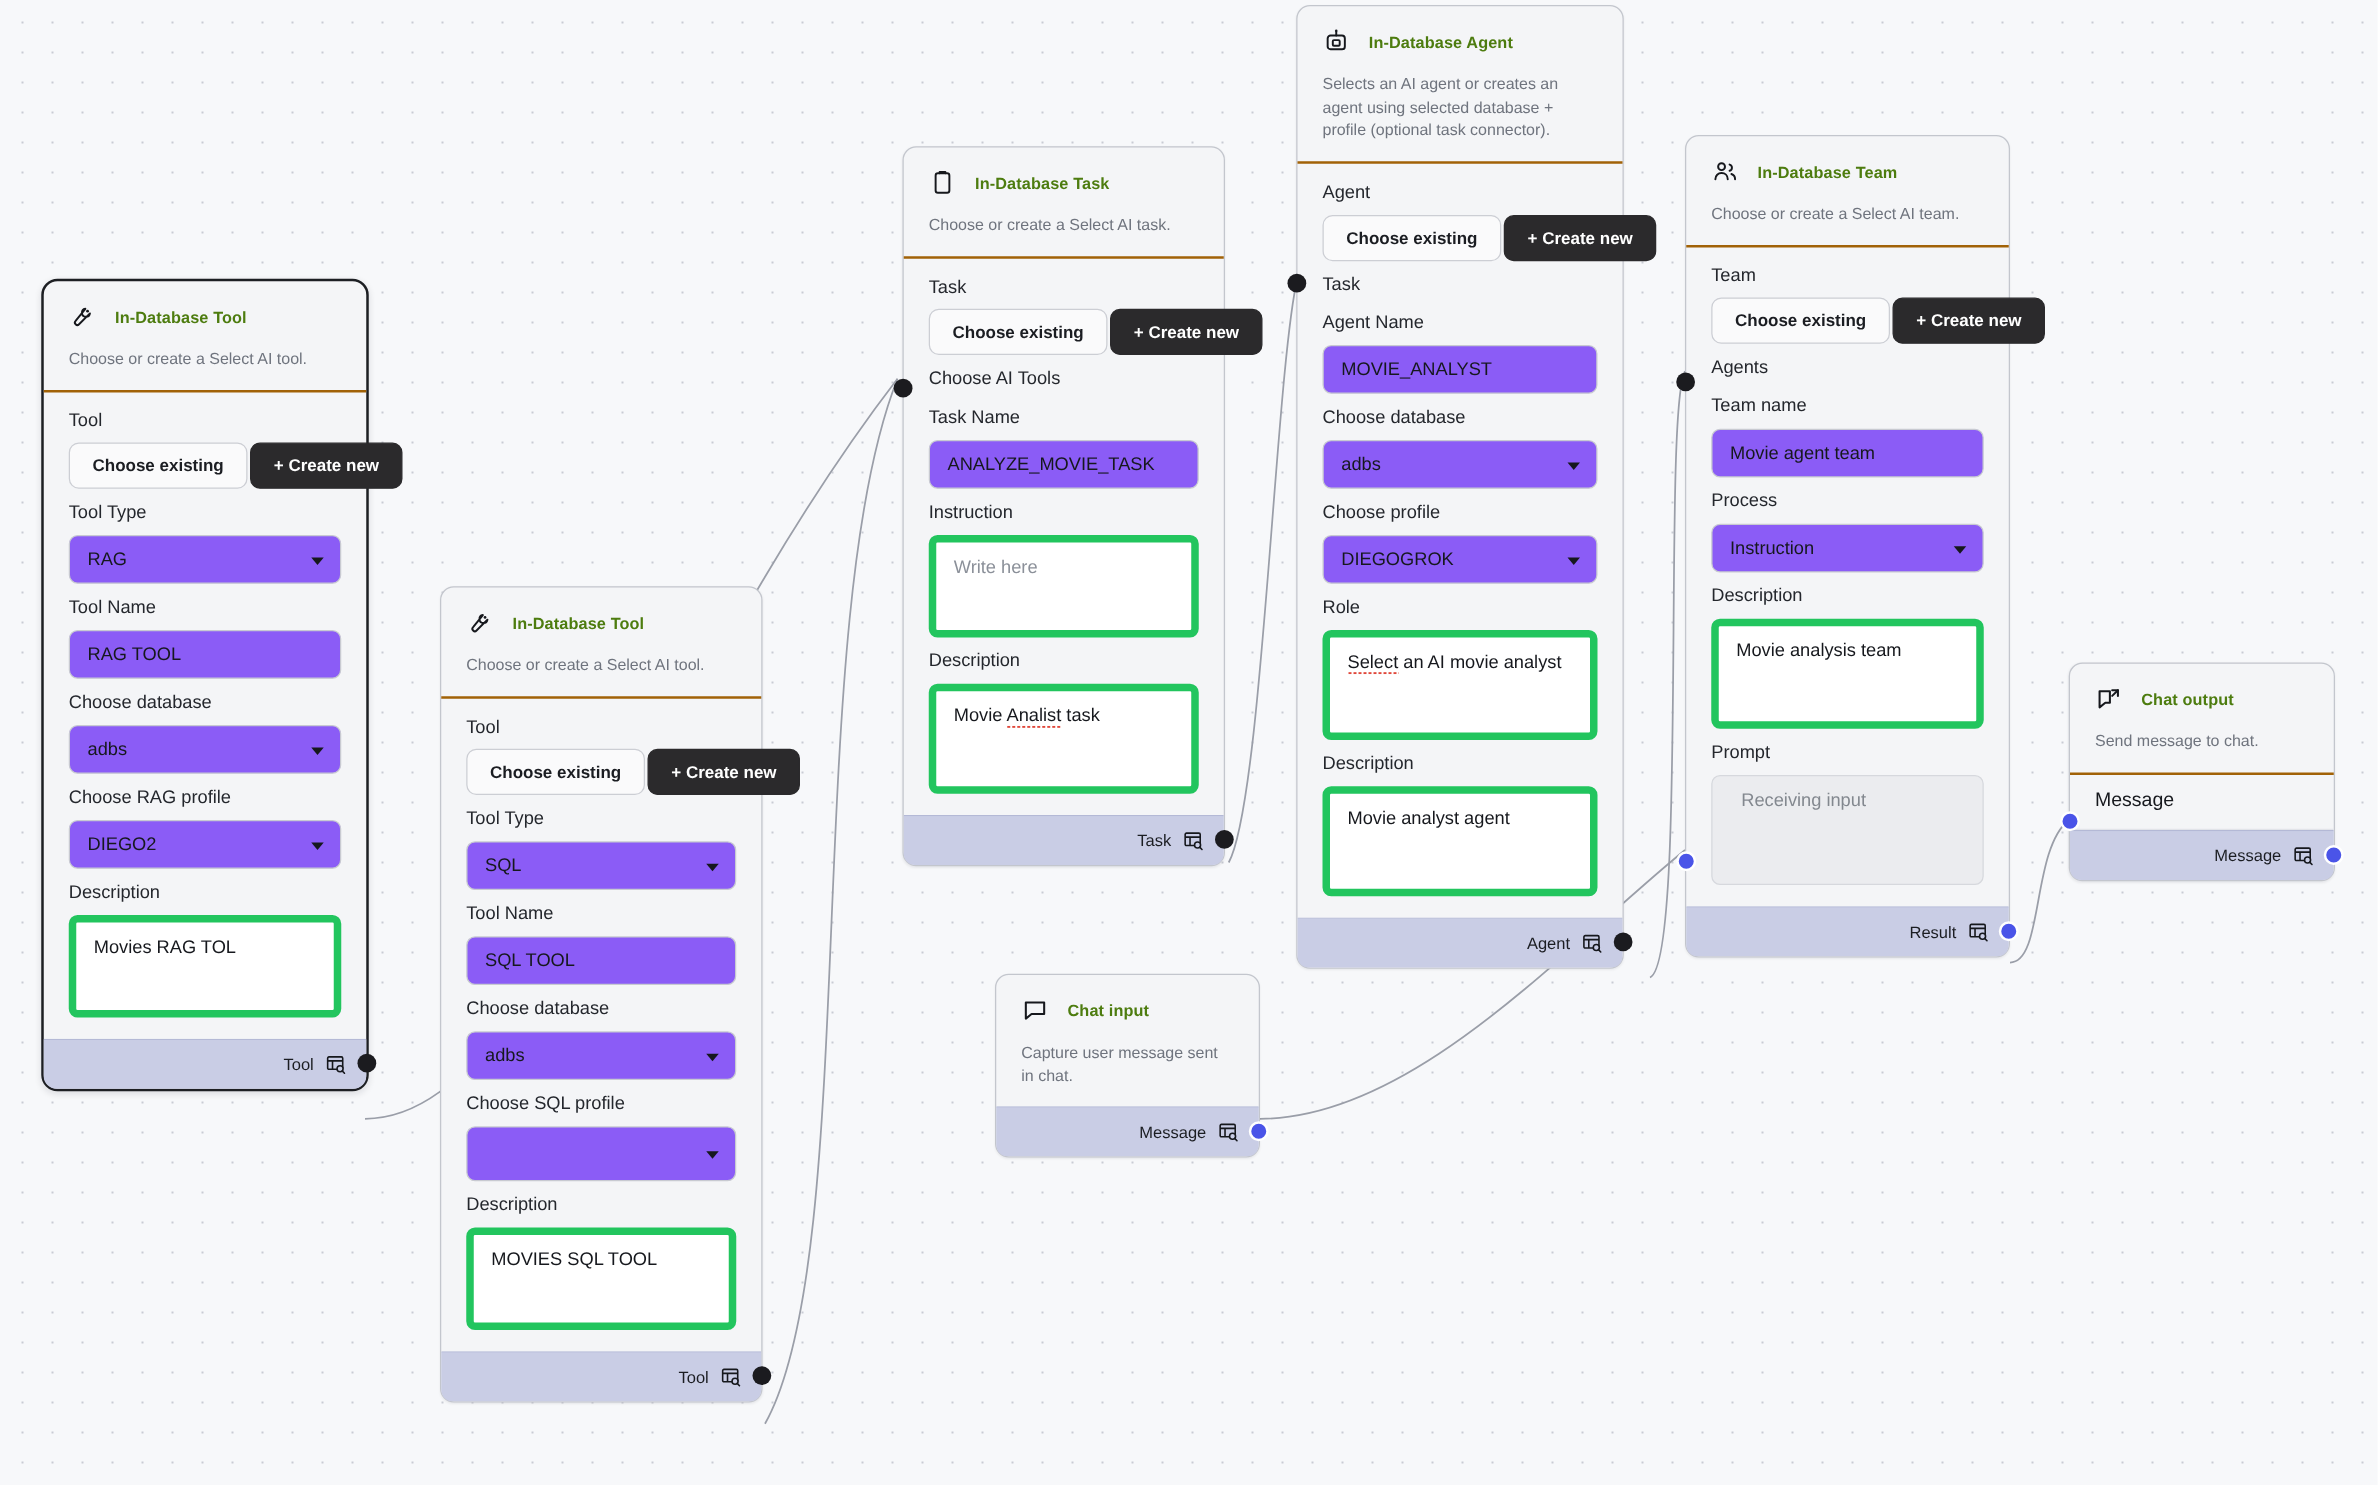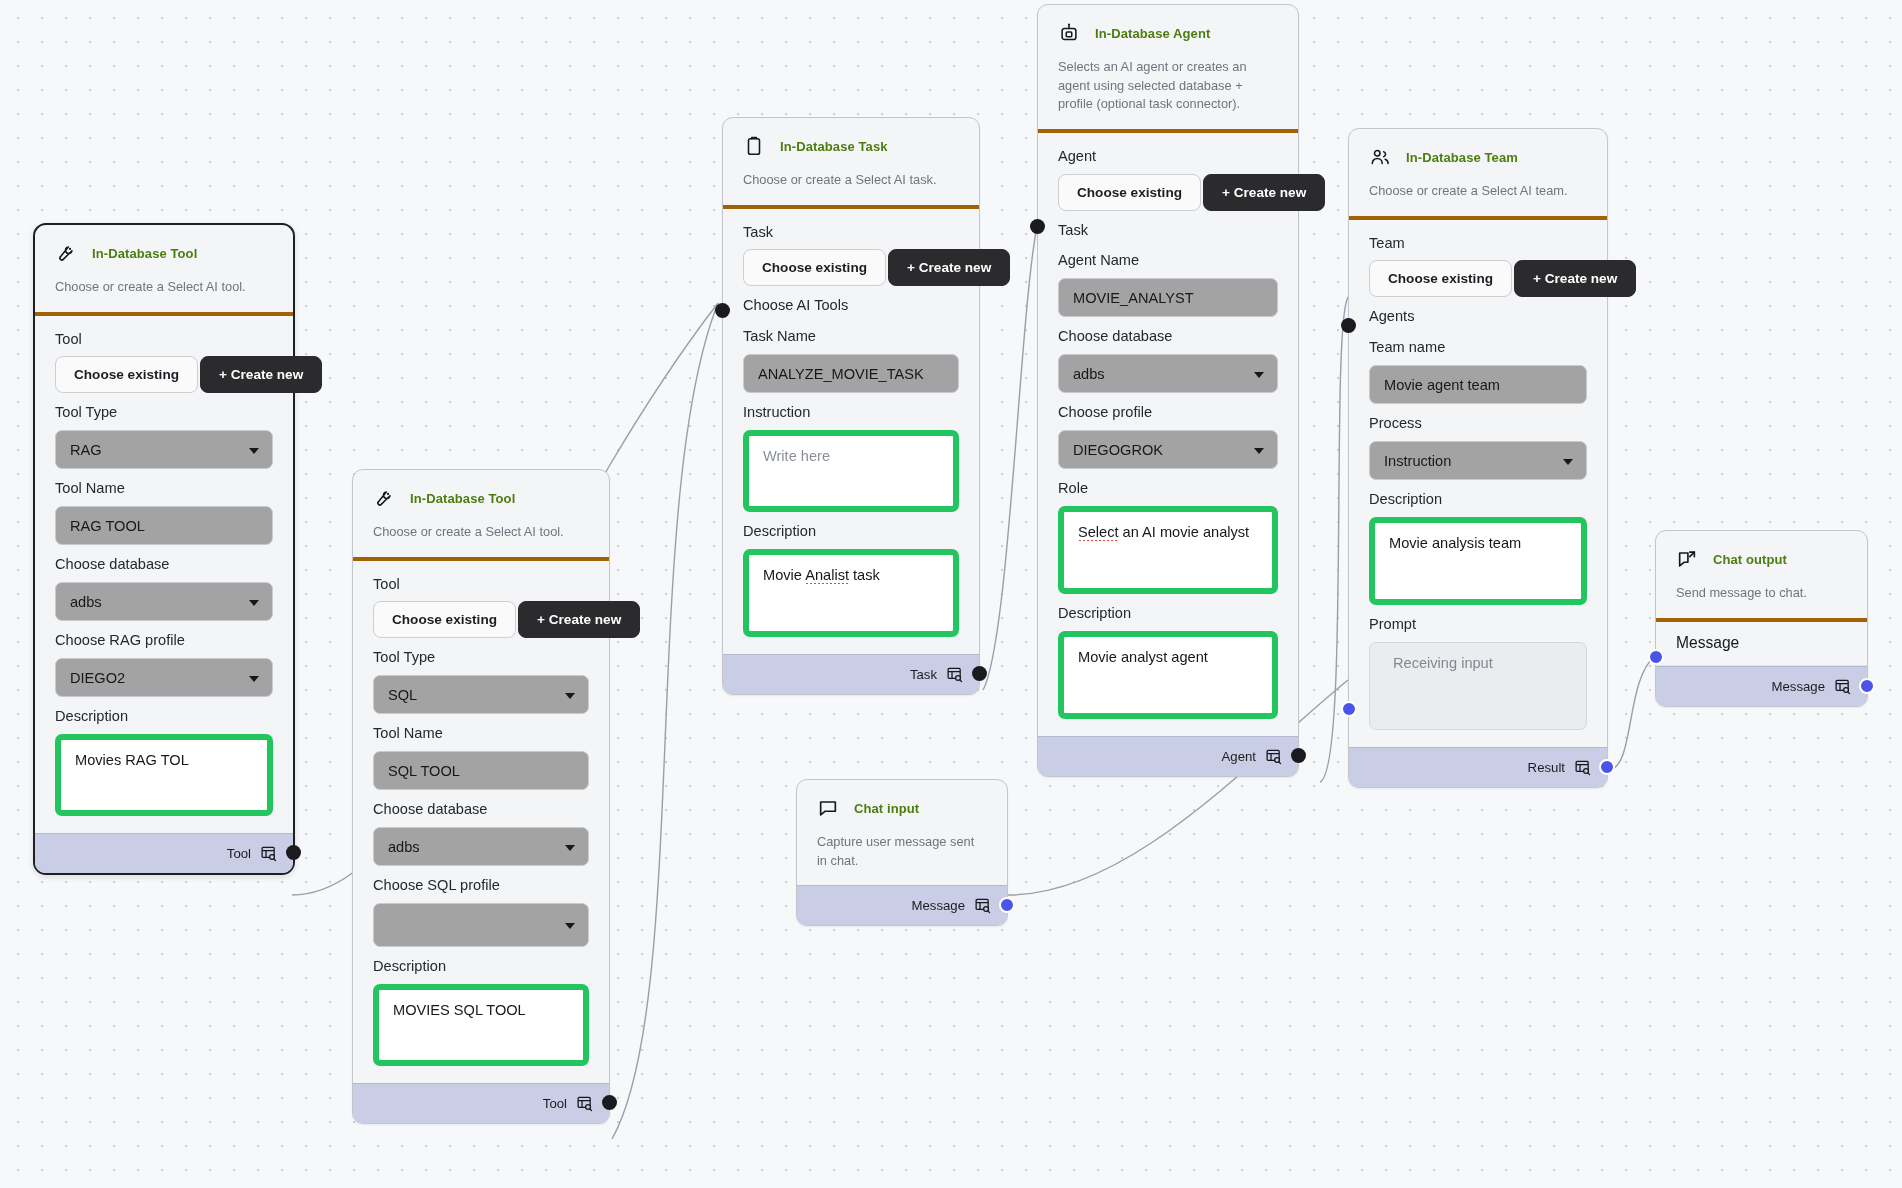--- a/index.html
+++ b/index.html
@@ -39,21 +39,21 @@
   .node-title-row { display: flex; align-items: center; gap: 15px; }
   .node-icon { width: 22px; height: 22px; flex: 0 0 22px; color: #16181d; display: block; }
   .node-icon svg { width: 22px; height: 22px; display: block; }
   .node-title {
     font-size: 13px; font-weight: bold; color: #4d7c0f;
     letter-spacing: .1px;
   }
   .node-sub {
     font-size: 12.8px; color: #6f747e; line-height: 1.45;
     padding: 14px 20px 15px 20px;
-    border-bottom: 4px solid #a16207;
+    border-bottom: 2px solid #a16207;
   }
   .node-body { padding: 13px 20px 17px 20px; }
   .field-label {
     font-size: 14.6px; color: #24272d; line-height: 1.5;
     margin: 9px 0 6px 0; display: block;
   }
   .field-label.first { margin-top: 0; }
 
   .btn-group { display: flex; gap: 0; }
   .btn {
@@ -68,21 +68,21 @@
     border: 1px solid #ccced4;
     margin-right: 2px;
   }
   .btn-dark {
     background: #2b2a2c; color: #ffffff;
     border: 1px solid #2b2a2c;
   }
 
   .select, .textinput {
     width: 100%;
-    background: #a3a3a3;
+    background: #8b5cf6;
     border: 1px solid #c8cad1;
     border-radius: 7px;
     height: 39px;
     font-size: 14.6px; color: #16181d;
     padding: 0 14px;
     display: flex; align-items: center;
     position: relative;
     font-family: "Liberation Sans", sans-serif;
   }
   .select .caret {
@@ -404,21 +404,21 @@
           <path d="M3 8h17M8.5 8v9.5"></path>
           <circle cx="17" cy="17" r="3.4" fill="#c9cde5"></circle>
           <path d="M19.4 19.4 22 22" stroke-linecap="round"></path>
         </svg>
       </span>
     </div>
     <span class="port dark" style="left:-8px; top:214px;"></span>
     <span class="port dark" style="right:-8px; bottom:13px;"></span>
   </div>
 
-  <div class="node" style="left:1348px; top:108px; width:260px;margin-top:20px;">
+  <div class="node" style="left:1348px; top:108px; width:260px;">
     <div class="node-head">
       <div class="node-title-row">
         <span class="node-icon">
           <svg viewBox="0 0 24 24" fill="none" stroke="currentColor" stroke-width="1.7" stroke-linecap="round" stroke-linejoin="round">
             <circle cx="9" cy="8" r="3"></circle>
             <path d="M3.6 19c0-3.2 2.4-5.4 5.4-5.4s5.4 2.2 5.4 5.4"></path>
             <path d="M16 6.2a2.8 2.8 0 0 1 0 5.4M17.6 14.4c2 .7 3.2 2.5 3.2 4.6"></path>
           </svg>
         </span>
         <span class="node-title">In-Database Team</span>

